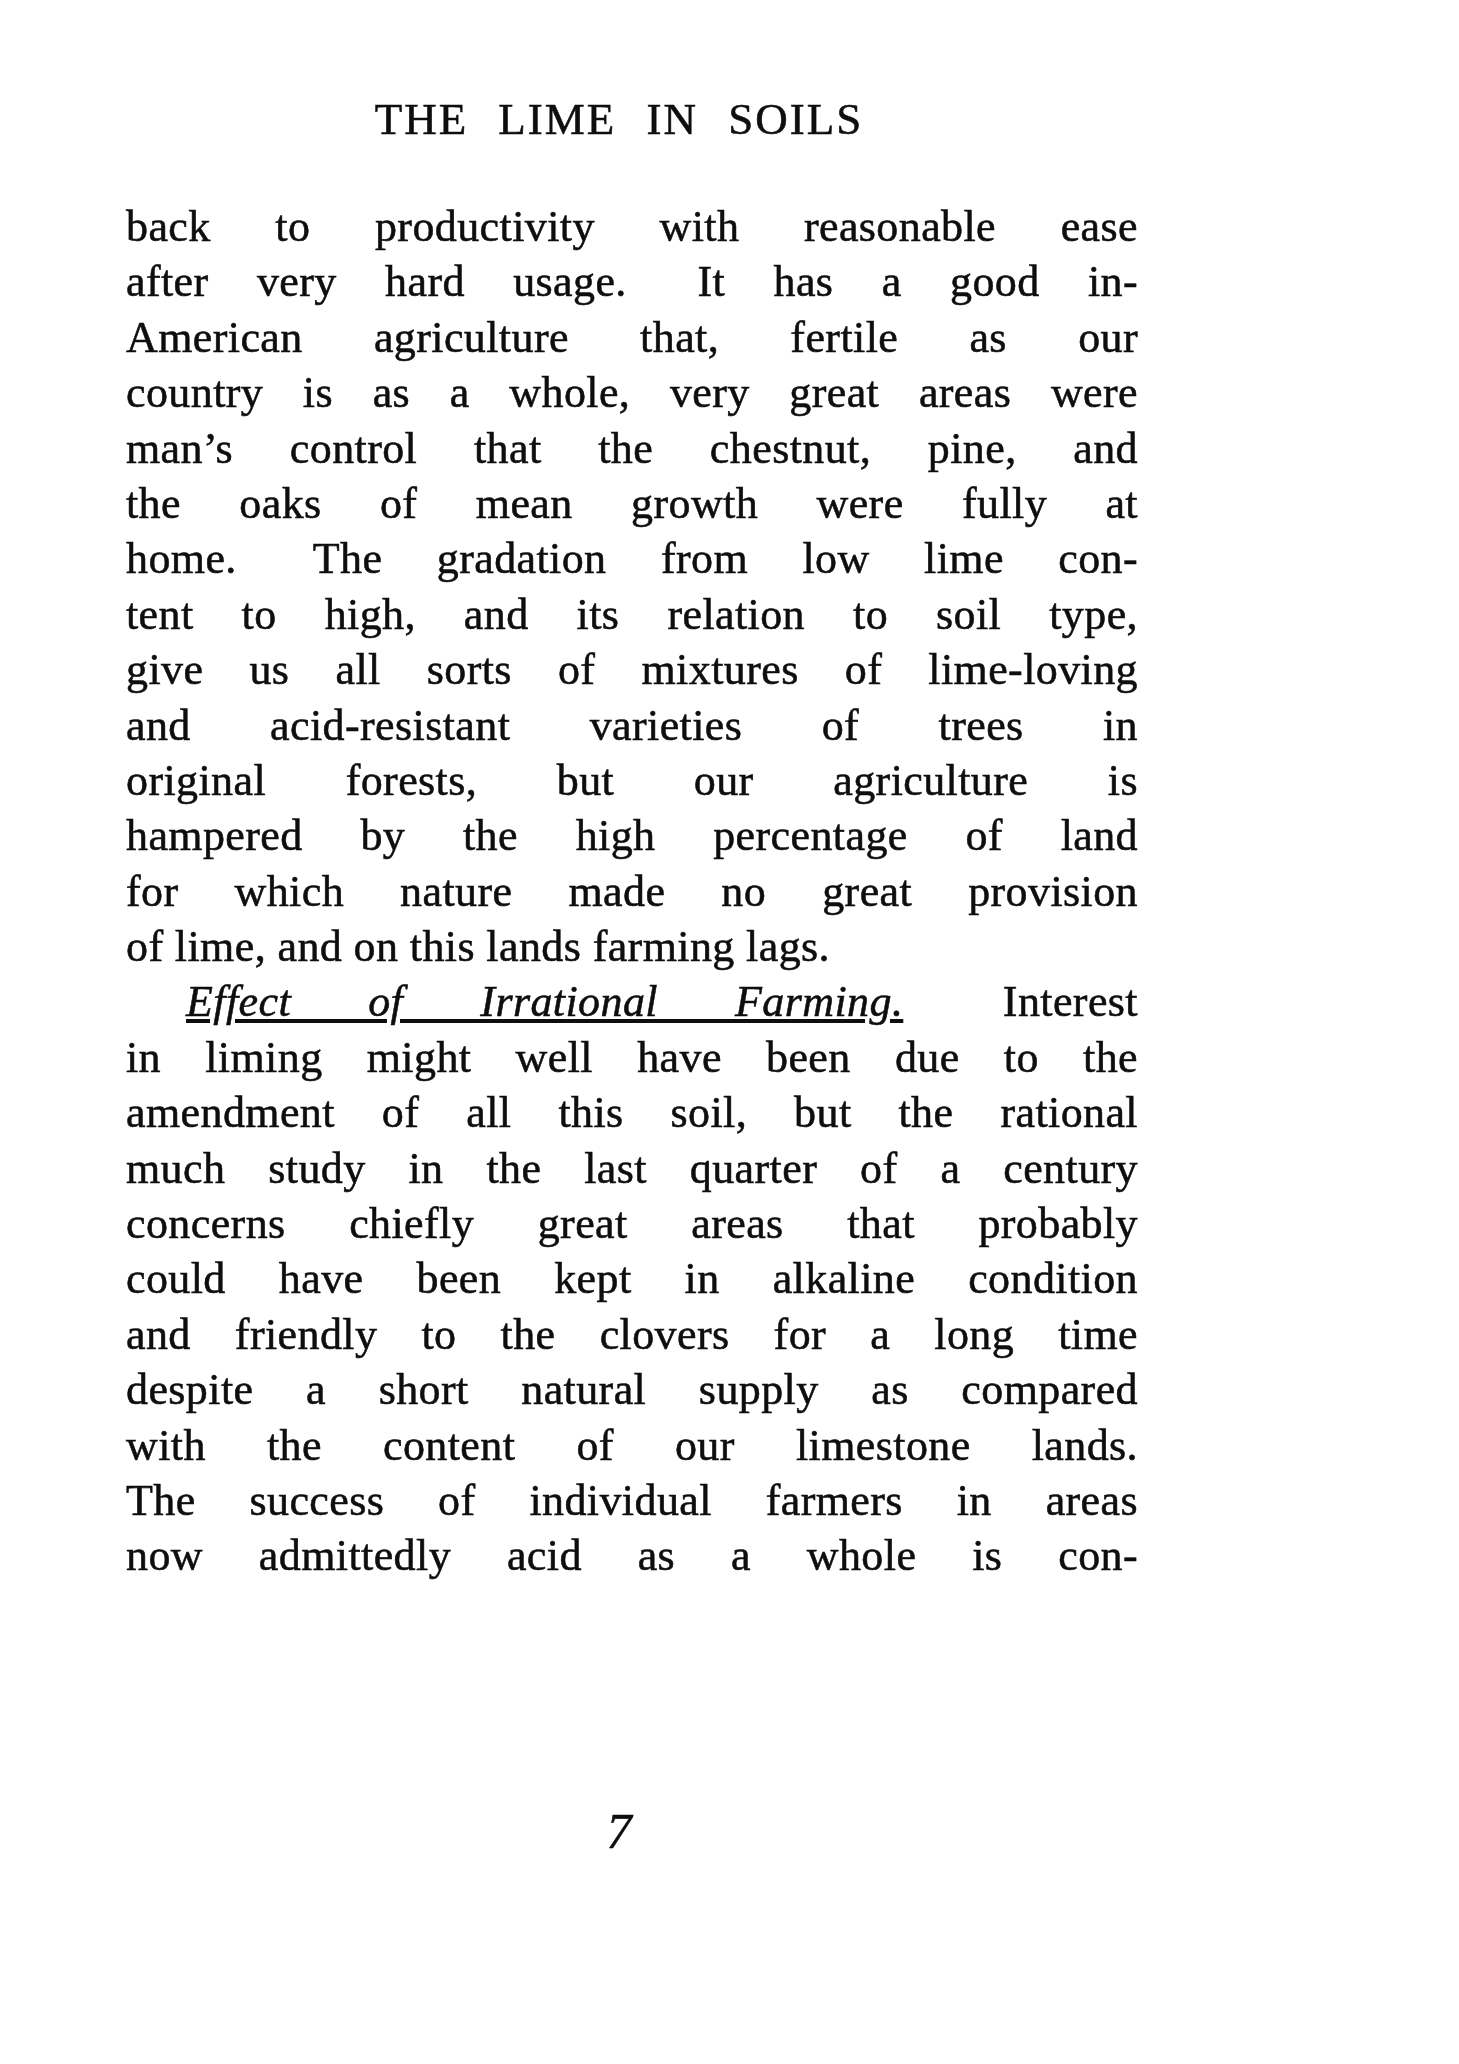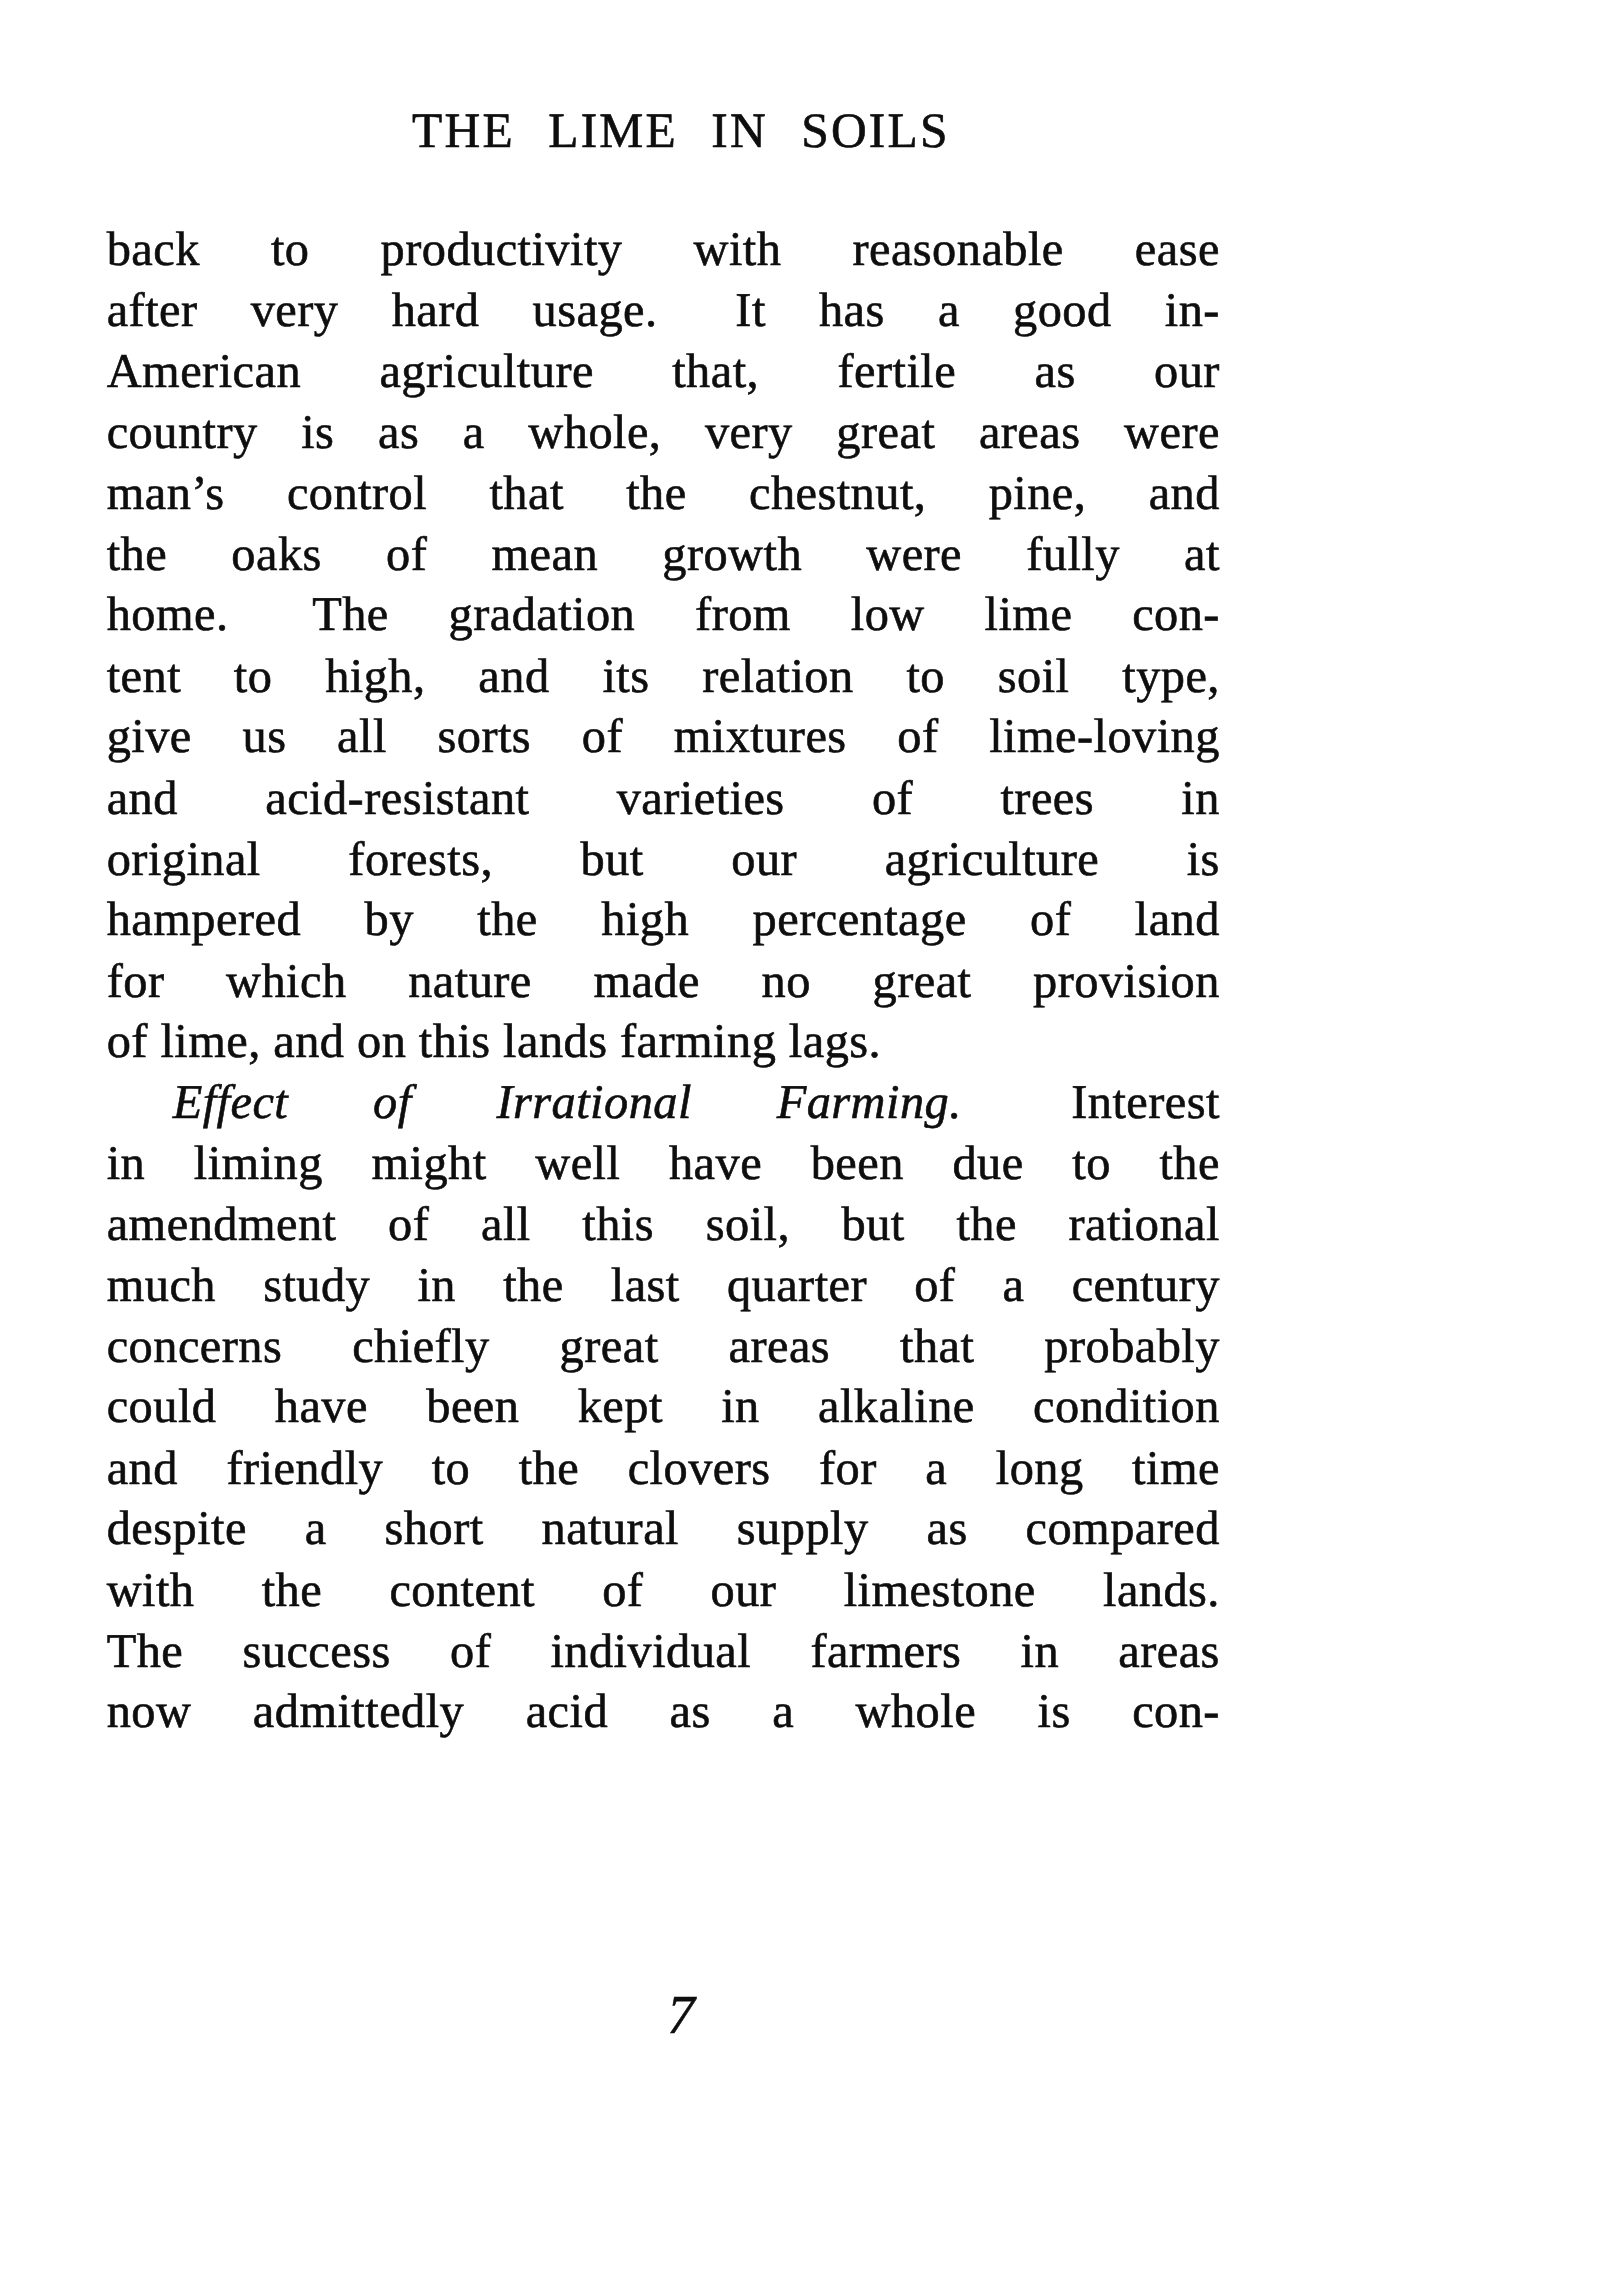--- a/index.html
+++ b/index.html
@@ -26,21 +26,21 @@
     text-align: center;
     font-size: 45px;
     line-height: 46px;
     letter-spacing: 2px;
     word-spacing: 17px;
     white-space: nowrap;
   }
   .text-block {
     position: absolute;
     top: 199px;
-    left: 97px;
+    left: 126px;
     width: 1012px;
   }
   .line {
     font-size: 44px;
     line-height: 55.4px;
     height: 55.4px;
     text-align: justify;
     text-align-last: justify;
     white-space: normal;
     letter-spacing: 0.4px;
@@ -48,20 +48,21 @@
   .line.pend {
     
     text-align-last: left;
   }
   .line.indent {
     padding-left: 60px;
     box-sizing: border-box;
   }
   .it {
     font-style: italic;
+    text-decoration: underline;
   }
   .folio {
     position: absolute;
     top: 1806px;
     left: 113px;
     width: 1012px;
     text-align: center;
     font-size: 50px;
     line-height: 50px;
     font-style: italic;

